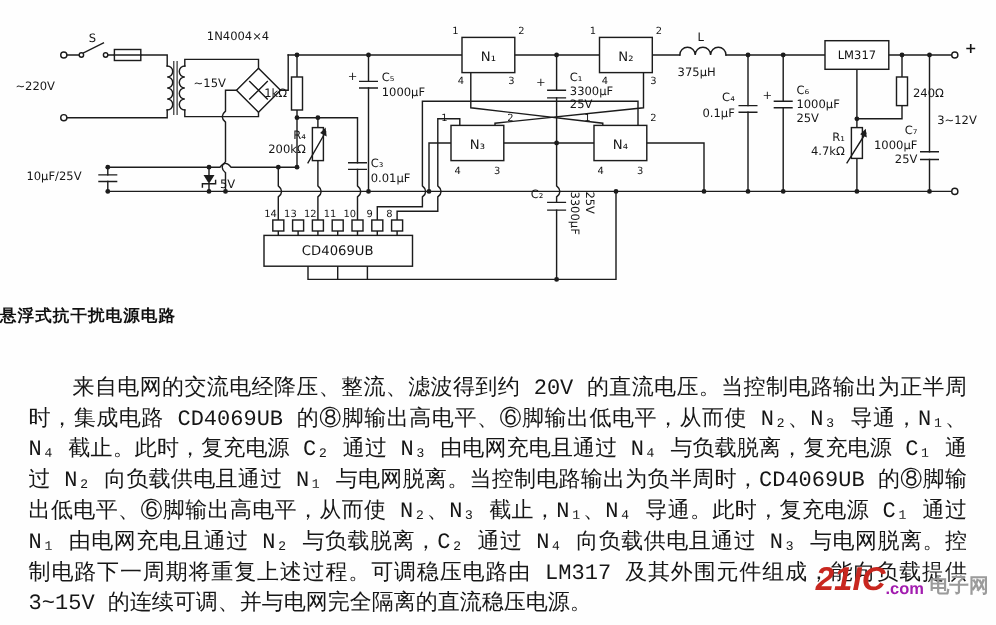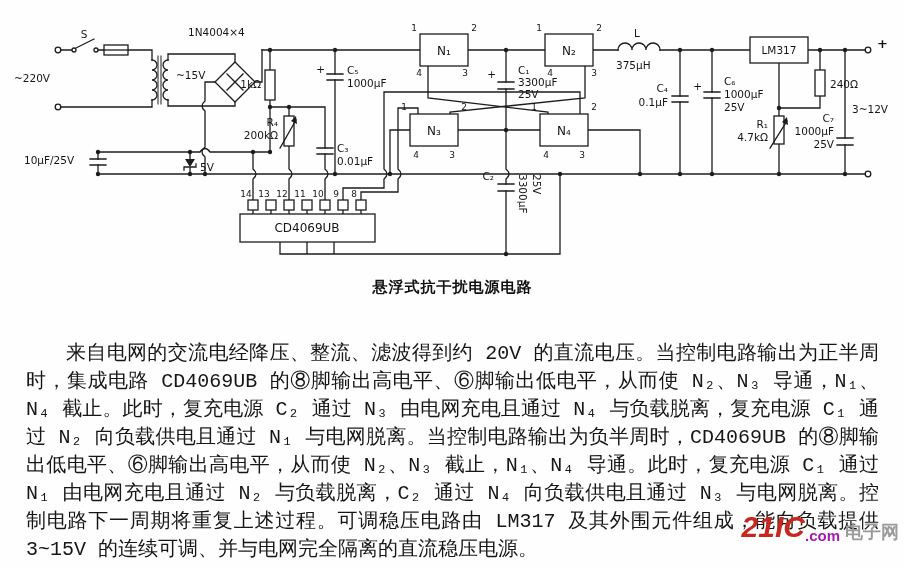--- a/index.html
+++ b/index.html
@@ -8,21 +8,21 @@
   .schematic{position:absolute;top:12px;left:0}
   .schematic .w{stroke:#1c1c1c;stroke-width:1.3;fill:none;stroke-linecap:square}
   .schematic .thin{stroke-width:1}
   .schematic .comp{fill:#ffffff;stroke:#1c1c1c;stroke-width:1.3}
   .schematic .solid{fill:#1c1c1c;stroke:none}
   .schematic .dot{fill:#1c1c1c;stroke:none}
   .schematic text{font-family:"DejaVu Sans",sans-serif;font-size:10.5px;fill:#151515}
   .schematic .t9{font-size:9px}
   .schematic .t12{font-size:12px}
   .schematic .t13{font-size:13px;font-weight:bold}
-  .caption{position:absolute;top:278px;left:0;width:100%;text-align:center;
+  .caption{position:absolute;top:278px;left:0;width:100%;
            font-weight:bold;font-size:15px;color:#111;letter-spacing:1px}
   .body-text{position:absolute;top:320px;left:26px;width:853px;font-size:20px;line-height:28px;
              color:#161616;text-align:justify;text-indent:2em;
              font-family:Liberation Mono, monospace}
   .watermark{position:absolute;right:6px;bottom:24px;display:flex;align-items:flex-end}
   .wm-brand{font-style:italic;font-weight:bold;font-size:30px;color:#c8271f}
   .wm-domain{font-weight:bold;font-size:15px;color:#a21caf}
   .wm-site{font-weight:bold;font-size:18px;color:#9b9b9b;margin-left:5px}
 </style>
 </head>

